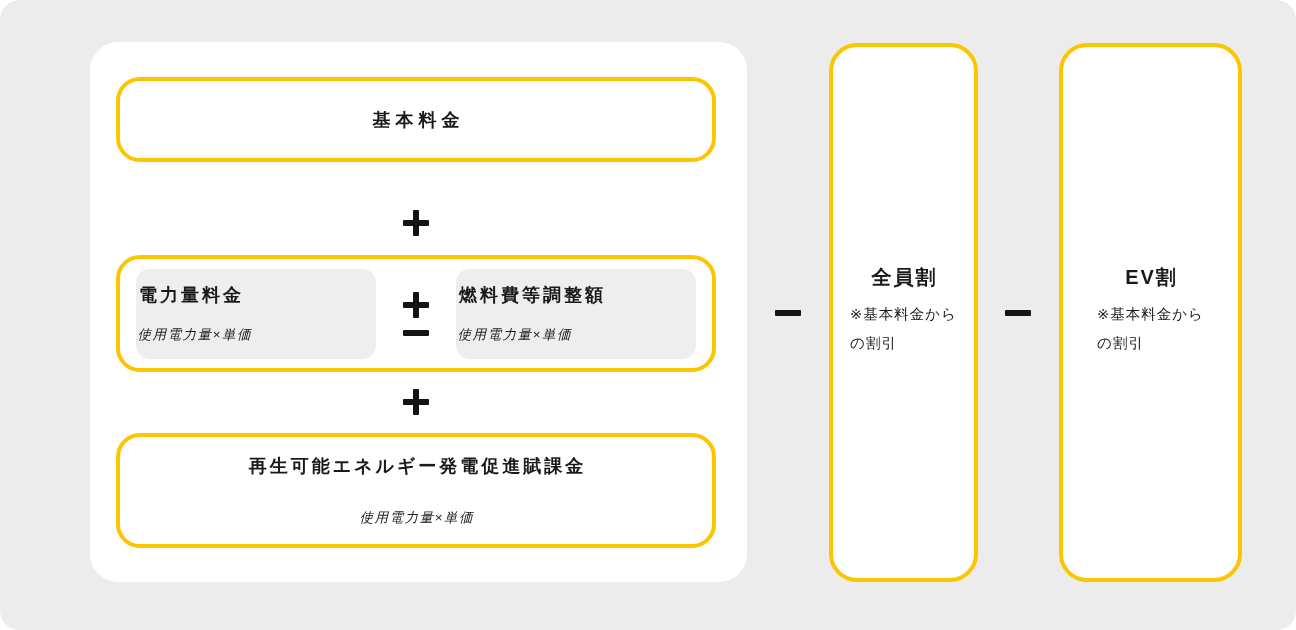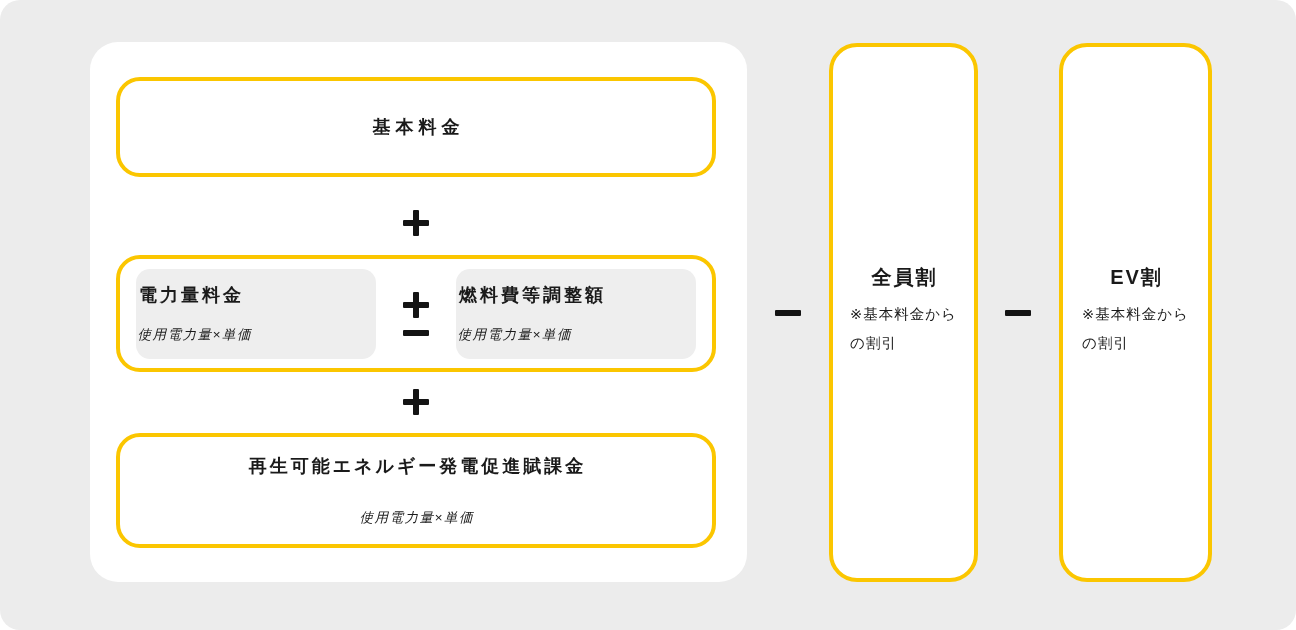--- a/index.html
+++ b/index.html
@@ -10,30 +10,30 @@
   }
   .panel{
     position:absolute;left:90px;top:42px;width:657px;height:540px;
     background:#ffffff;border-radius:28px;
   }
   .ybox{
     position:absolute;box-sizing:border-box;background:#ffffff;
     border:4.5px solid #FBC600;border-radius:24px;
     display:flex;flex-direction:column;align-items:center;justify-content:center;
   }
-  .box-a{left:26px;top:35px;width:600px;height:100px;}
+  .box-a{left:26px;top:35px;width:600px;height:85px;}
   .box-b{left:26px;top:213px;width:600px;height:117px;flex-direction:row;}
   .box-c{left:26px;top:391px;width:600px;height:115px;gap:36px;}
   .rbox{
     box-sizing:border-box;background:#ffffff;position:absolute;
     border:4.5px solid #FBC600;border-radius:28px;top:43px;height:539px;
     display:flex;flex-direction:column;align-items:center;justify-content:center;
   }
   .rbox1{left:829px;width:149px;}
-  .rbox2{left:1059px;width:153px;}
+  .rbox2{left:1059px;width:183px;}
   .title-lg{font-size:18px;font-weight:bold;letter-spacing:5px;text-indent:5px;line-height:1;}
   .title-md{font-size:18px;font-weight:bold;letter-spacing:3px;text-indent:3px;line-height:1;}
   .sub{font-size:13.5px;letter-spacing:1.5px;text-indent:1.5px;line-height:1;font-style:italic;}
   .card{
     width:240px;height:90px;background:#eeeeee;border-radius:14px;
     display:flex;flex-direction:column;justify-content:center;gap:24px;
   }
   .pm-col{
     width:80px;display:flex;flex-direction:column;align-items:center;
     justify-content:center;gap:12px;

